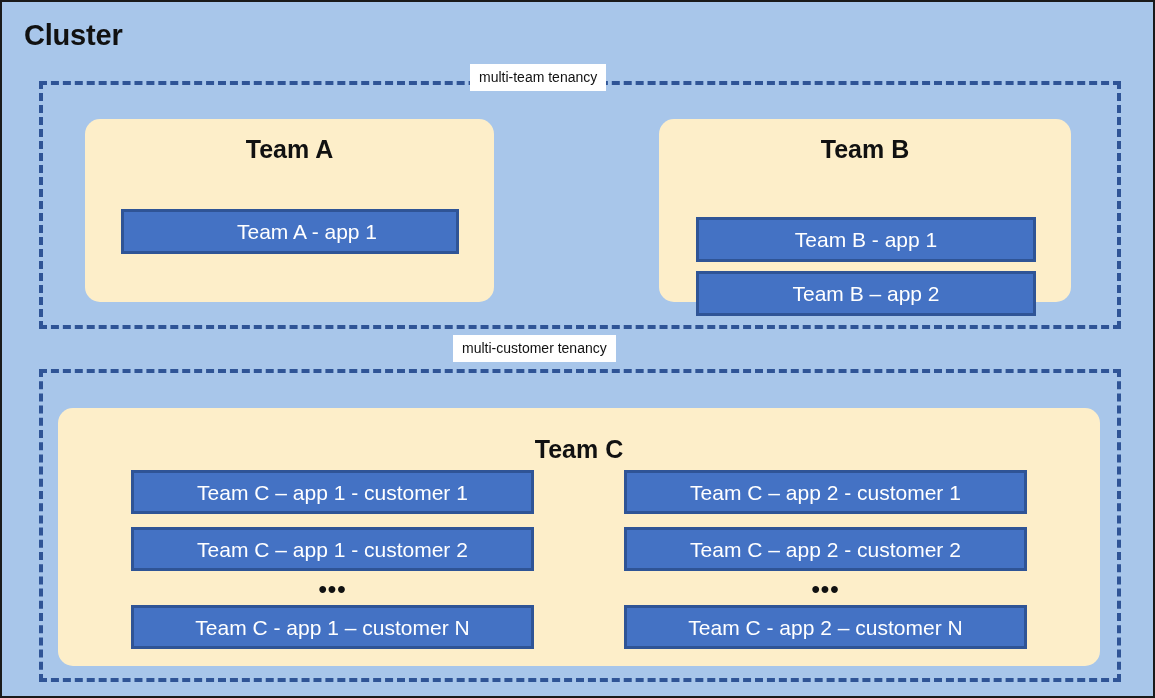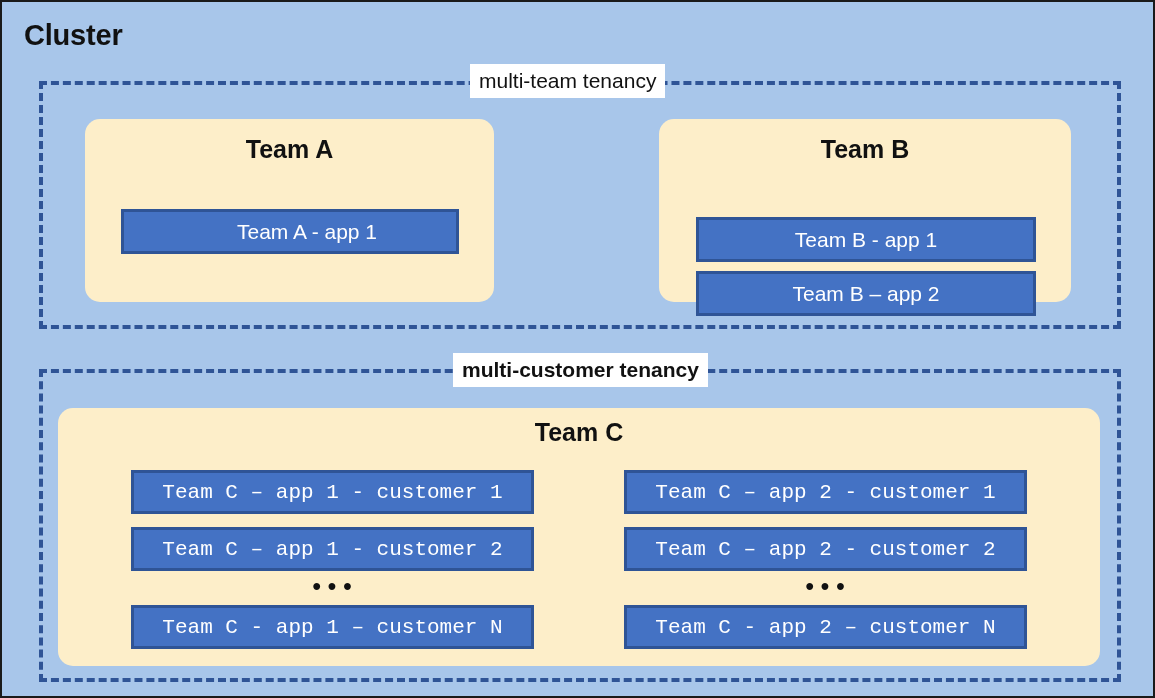--- a/index.html
+++ b/index.html
@@ -54,36 +54,35 @@
     left: 37px;
     top: 367px;
     width: 1082px;
     height: 313px;
   }
 
   .tenancy-label {
     position: absolute;
     background: #ffffff;
     color: #111111;
-    font-size: 21px;
+    font-size: 14px;
     line-height: 1;
     padding: 6px 9px 7px 9px;
     white-space: nowrap;
     z-index: 5;
   }
 
   #label-multi-team {
     left: 468px;
     top: 62px;
   }
 
   #label-multi-customer {
     left: 451px;
-    top: 351px;
-    font-weight: bold;
+    top: 333px;
   }
 
   
   .team-box {
     position: absolute;
     box-sizing: border-box;
     background: #fdeec9;
     z-index: 2;
     border-radius: 15px;
   }
@@ -113,21 +112,21 @@
     text-align: center;
     font-size: 25px;
     font-weight: bold;
     color: #111111;
     line-height: 1;
     white-space: nowrap;
   }
 
   #team-a-title { margin-top: 18px; }
   #team-b-title { margin-top: 18px; }
-  #team-c-title { margin-top: 12px; }
+  #team-c-title { margin-top: 29px; }
 
   
   .app-box {
     box-sizing: border-box;
     background: #4472c4;
     border: 3px solid #2f5496;
     color: #ffffff;
     font-size: 21px;
     line-height: 1;
     display: flex;
@@ -164,21 +163,20 @@
   }
 
   
   #team-c-columns {
     position: absolute;
     left: 73px;
     top: 62px;
     width: 896px;
     display: flex;
     justify-content: space-between;
-    font-family: Liberation Mono, monospace;
   }
 
   .team-c-column {
     width: 403px;
   }
 
   .team-c-column .app-box {
     height: 44px;
     width: 100%;
   }

